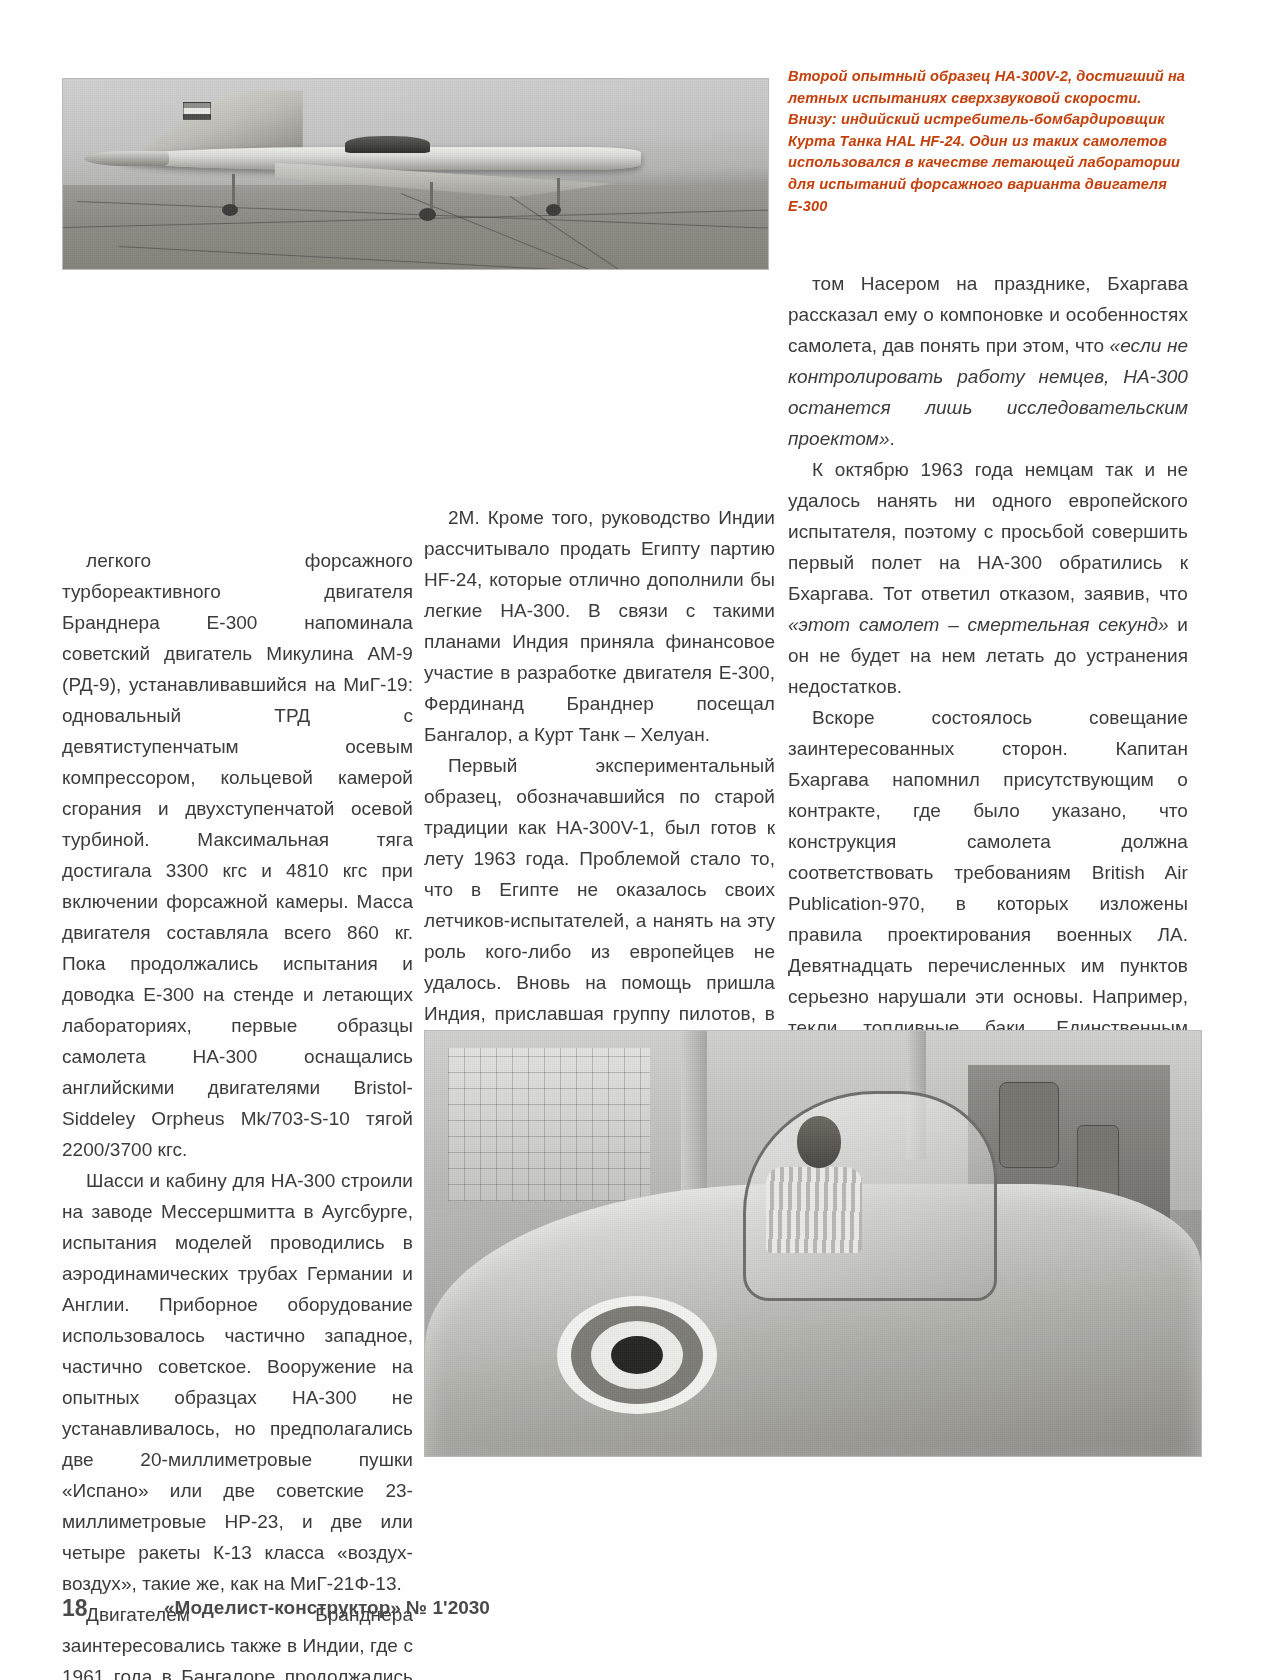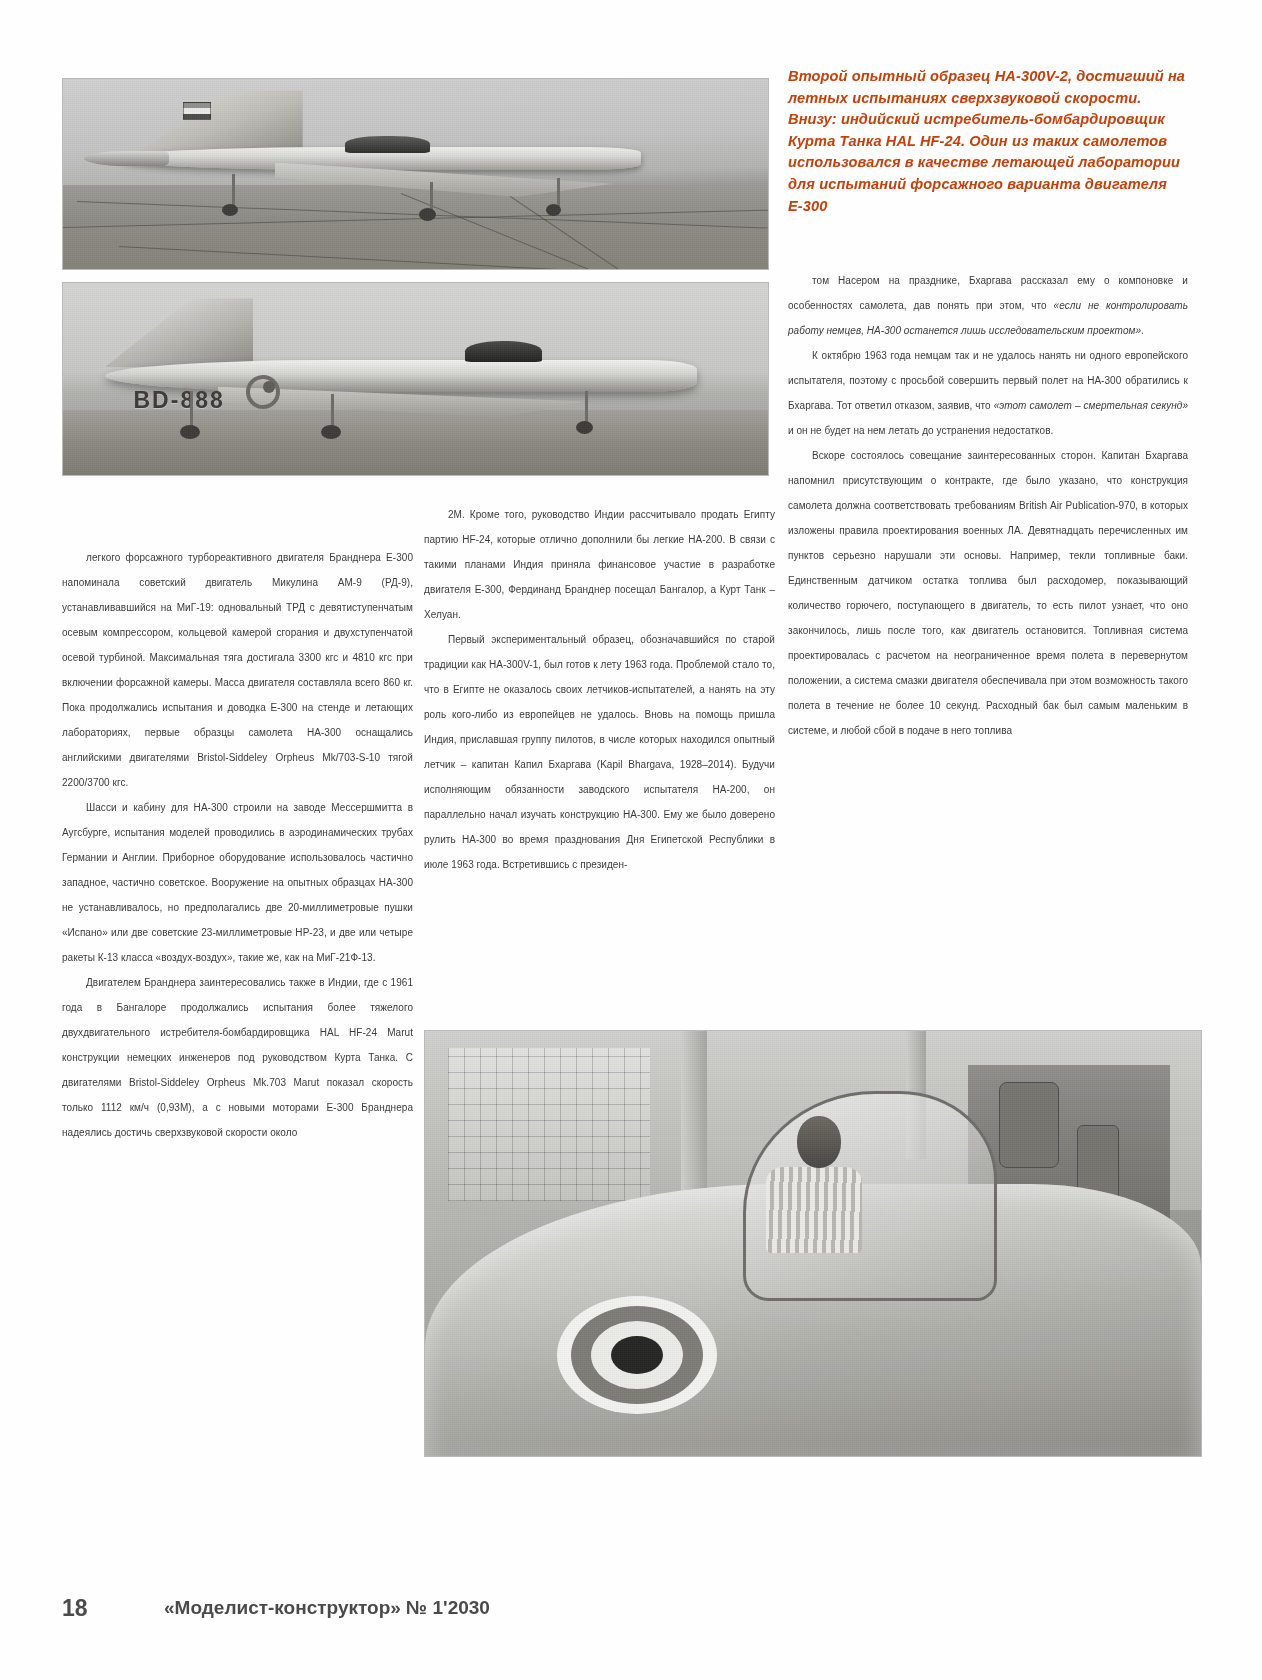--- a/index.html
+++ b/index.html
@@ -102,21 +102,21 @@
     background:linear-gradient(180deg,#8a8984,#5d5c58);opacity:.92;}
   .eng-part{position:absolute;background:#767570;border:1px solid #4e4d4a;}
 
   
   .caption-top{
     position:absolute;left:788px;top:66px;width:400px;
     font-style:italic;font-weight:bold;font-size:14.6px;line-height:21.6px;
     color:#c2410c;letter-spacing:.1px;
   }
   .col{
-    position:absolute;font-size:10px;line-height:25px;
+    position:absolute;font-size:19px;line-height:31px;
     text-align:justify;color:#3b3b3b;letter-spacing:.05px;
     hyphens:none;
   }
   .col p{margin:0;text-indent:24px;}
   #col-left{left:62px;top:502px;width:351px;margin-top:43px;}
   #col-mid{left:424px;top:502px;width:351px;}
   #col-right{left:788px;top:268px;width:400px;}
   .col i{font-style:italic;}
   .caption-bottom{
     position:absolute;left:62px;top:1376px;width:351px;
@@ -148,49 +148,31 @@
     <div class="canopy1"></div>
     <div class="gearleg" style="left:24%;top:50%;height:18%;"></div>
     <div class="gearleg" style="left:52%;top:54%;height:16%;"></div>
     <div class="gearleg" style="left:70%;top:52%;height:16%;"></div>
     <div class="wheelx" style="left:22.5%;top:66%;width:16px;height:12px;"></div>
     <div class="wheelx" style="left:50.5%;top:68%;width:17px;height:13px;"></div>
     <div class="wheelx" style="left:68.5%;top:66%;width:15px;height:12px;"></div>
     <div class="grain"></div>
   </div>
 
-  <div class="photo" id="photo-hf24" aria-label="Индийский истребитель-бомбардировщик HAL HF-24 с бортовым номером BD-888">
-    <div class="sky"></div>
-    <div class="rwy"></div>
-    <div class="tail2"></div>
-    <div class="fuse2"></div>
-    <div class="wing2"></div>
-    <div class="canopy2"></div>
-    <div class="rd888">BD-888</div>
-    <div class="rnd o" style="left:26%;top:48%;width:26px;height:26px;"></div>
-    <div class="rnd" style="left:28.3%;top:51%;width:12px;height:12px;background:#5e5d58;"></div>
-    <div class="gearleg" style="left:18%;top:56%;height:20%;"></div>
-    <div class="gearleg" style="left:38%;top:58%;height:18%;"></div>
-    <div class="gearleg" style="left:74%;top:56%;height:18%;"></div>
-    <div class="wheelx" style="left:16.6%;top:74%;width:20px;height:14px;"></div>
-    <div class="wheelx" style="left:36.6%;top:74%;width:20px;height:14px;"></div>
-    <div class="wheelx" style="left:72.8%;top:72%;width:17px;height:13px;"></div>
-    <div class="grain"></div>
-  </div>
 
   <div class="caption-top">Второй опытный образец HA-300V-2, достигший на летных испытаниях сверхзвуковой скорости. Внизу: индийский истребитель-бомбардировщик Курта Танка HAL HF-24. Один из таких самолетов использовался в качестве летающей лаборатории для испытаний форсажного варианта двигателя Е-300</div>
 
   <div class="col" id="col-left">
     <p>легкого форсажного турбореактивного двигателя Бранднера Е-300 напоминала советский двигатель Микулина АМ-9 (РД-9), устанавливавшийся на МиГ-19: одновальный ТРД с девятиступенчатым осевым компрессором, кольцевой камерой сгорания и двухступенчатой осевой турбиной. Максимальная тяга достигала 3300 кгс и 4810 кгс при включении форсажной камеры. Масса двигателя составляла всего 860 кг. Пока продолжались испытания и доводка Е-300 на стенде и летающих лабораториях, первые образцы самолета HA-300 оснащались английскими двигателями Bristol-Siddeley Orpheus Mk/703-S-10 тягой 2200/3700 кгс.</p>
     <p>Шасси и кабину для HA-300 строили на заводе Мессершмитта в Аугсбурге, испытания моделей проводились в аэродинамических трубах Германии и Англии. Приборное оборудование использовалось частично западное, частично советское. Вооружение на опытных образцах HA-300 не устанавливалось, но предполагались две 20-миллиметровые пушки «Испано» или две советские 23-миллиметровые НР-23, и две или четыре ракеты К-13 класса «воздух-воздух», такие же, как на МиГ-21Ф-13.</p>
     <p>Двигателем Бранднера заинтересовались также в Индии, где с 1961 года в Бангалоре продолжались испытания более тяжелого двухдвигательного истребителя-бомбардировщика HAL HF-24 Marut конструкции немецких инженеров под руководством Курта Танка. С двигателями Bristol-Siddeley Orpheus Mk.703 Marut показал скорость только 1112 км/ч (0,93М), а с новыми моторами Е-300 Бранднера надеялись достичь сверхзвуковой скорости около</p>
   </div>
 
   <div class="col" id="col-mid">
-    <p>2М. Кроме того, руководство Индии рассчитывало продать Египту партию HF-24, которые отлично дополнили бы легкие HA-200. В связи с такими планами Индия приняла финансовое участие в разработке двигателя Е-300, Фердинанд Бранднер посещал Бангалор, а Курт Танк – Хелуан.</p>
+    <p>2М. Кроме того, руководство Индии рассчитывало продать Египту партию HF-24, которые отлично дополнили бы легкие HA-300. В связи с такими планами Индия приняла финансовое участие в разработке двигателя Е-300, Фердинанд Бранднер посещал Бангалор, а Курт Танк – Хелуан.</p>
     <p>Первый экспериментальный образец, обозначавшийся по старой традиции как HA-300V-1, был готов к лету 1963 года. Проблемой стало то, что в Египте не оказалось своих  летчиков-испытателей, а нанять на эту роль кого-либо из европейцев не удалось. Вновь на помощь пришла Индия, приславшая группу пилотов, в числе которых находился опытный летчик – капитан Капил Бхаргава (Kapil Bhargava, 1928–2014). Будучи исполняющим обязанности заводского испытателя HA-200, он параллельно начал изучать конструкцию HA-300. Ему же было доверено рулить HA-300 во время празднования Дня Египетской Республики в июле 1963 года. Встретившись с президен-</p>
   </div>
 
   <div class="col" id="col-right">
     <p><span>том Насером на празднике, Бхаргава рассказал ему о компоновке и особенностях самолета, дав понять при этом, что </span><i>«если не контролировать работу немцев, HA-300 останется лишь исследовательским проектом»</i><span>.</span></p>
     <p><span>К октябрю 1963 года немцам так и не удалось нанять ни одного европейского испытателя, поэтому с просьбой совершить первый полет на HA-300 обратились к Бхаргава. Тот ответил отказом, заявив, что </span><i>«этот самолет – смертельная секунд»</i><span> и он не будет на нем летать до устранения недостатков.</span></p>
     <p><span>Вскоре состоялось совещание заинтересованных сторон. Капитан Бхаргава напомнил присутствующим о контракте, где было указано, что конструкция самолета должна соответствовать требованиям British Air Publication-970, в которых изложены правила проектирования военных ЛА. Девятнадцать перечисленных им пунктов серьезно нарушали эти основы. Например, текли топливные баки. Единственным датчиком остатка топлива был расходомер, показывающий количество горючего, поступающего в двигатель, то есть пилот узнает, что оно закончилось, лишь после того, как двигатель остановится. Топливная система проектировалась с расчетом на неограниченное время полета в перевернутом положении, а система смазки двигателя обеспечивала при этом возможность такого полета в течение не более 10 секунд. Расходный бак был самым маленьким в системе, и любой сбой в подаче в него топлива</span></p>
   </div>
 
   <div class="photo" id="photo-cockpit" aria-label="Летчик-испытатель Капил Бхаргава в кабине HA-300V-1">

